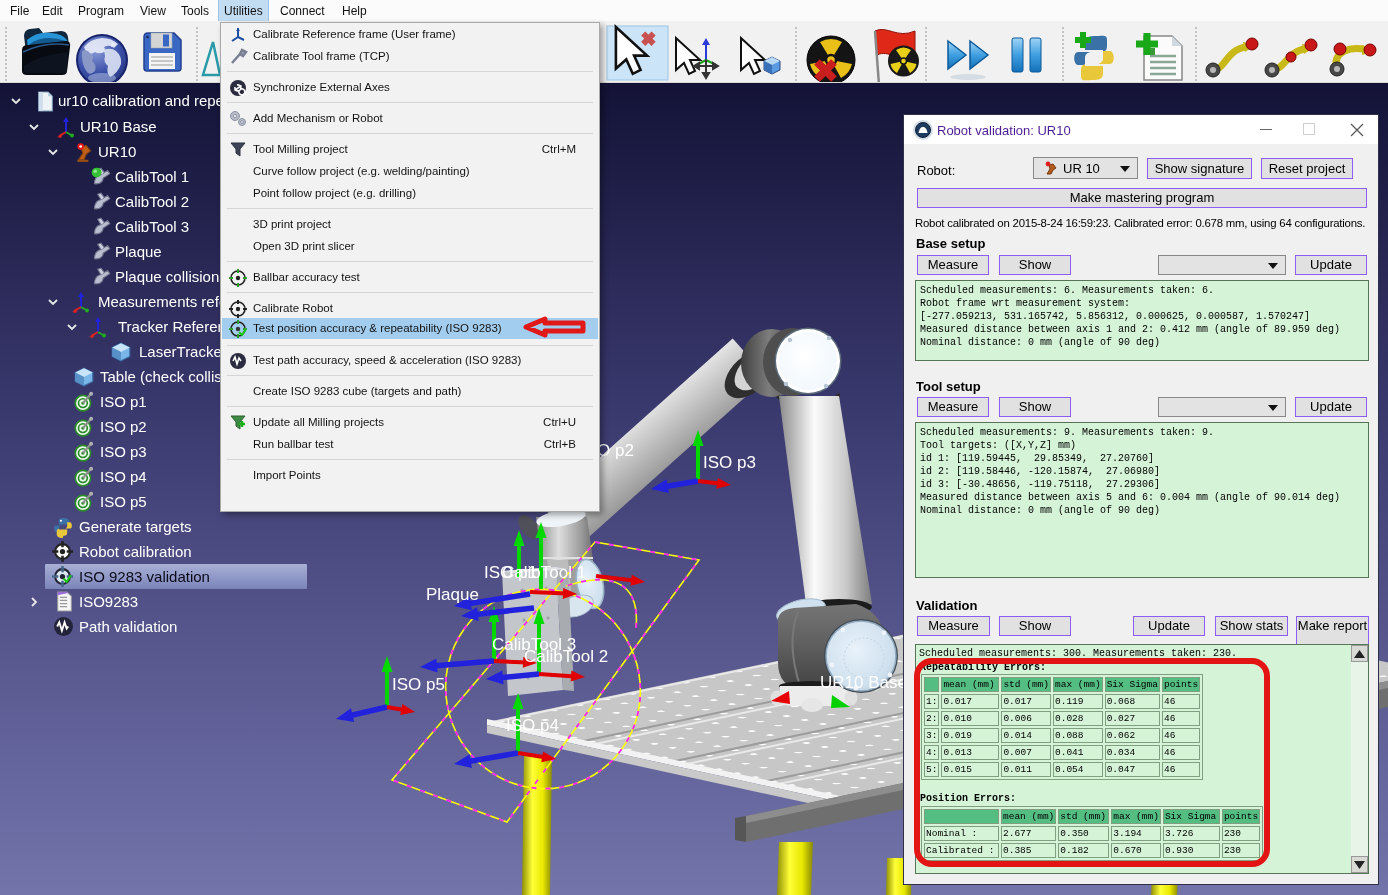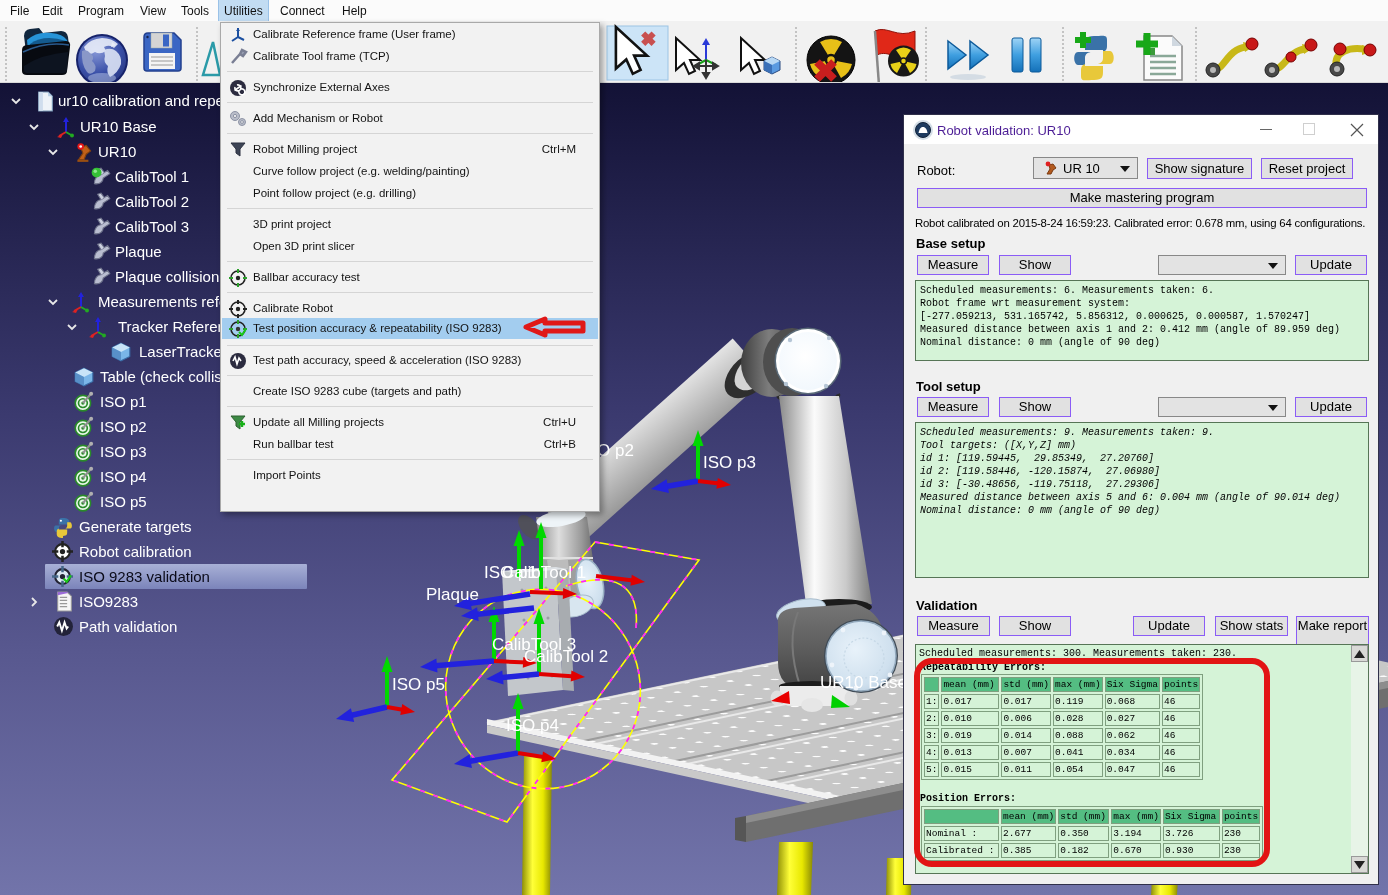--- a/index.html
+++ b/index.html
@@ -653,21 +653,21 @@
     <div class="msep" style="top:48px;"></div>
     <div class="mi" style="top:54px;">
         <span class="lab">Synchronize External Axes</span>
       </div>
     <div class="msep" style="top:79px;"></div>
     <div class="mi" style="top:85px;padding-left:20px;">
         <span class="lab">Add Mechanism or Robot</span>
       </div>
     <div class="msep" style="top:110px;"></div>
     <div class="mi" style="top:116px;">
-        <span class="lab">Robot Milling project</span>
+        <span class="lab">Tool Milling project</span>
         <span class="sc">Ctrl+M</span>
       </div>
     <div class="mi" style="top:138px;">
         <span class="lab">Curve follow project (e.g. welding/painting)</span>
       </div>
     <div class="mi" style="top:160px;">
         <span class="lab">Point follow project (e.g. drilling)</span>
       </div>
     <div class="msep" style="top:185px;"></div>
     <div class="mi" style="top:191px;">
@@ -805,21 +805,21 @@
 Measured distance between axis 1 and 2: 0.412 mm (angle of 89.959 deg)
 Nominal distance: 0 mm (angle of 90 deg)</div>
 
     <div class="seclab" style="left:12px; top:264px;">Tool setup</div>
     <div class="btn" style="left:13px; top:282px; width:72px; height:20px; line-height:18px;">Measure</div>
     <div class="btn" style="left:95px; top:282px; width:72px; height:20px; line-height:18px;">Show</div>
     <div class="combo" style="left:254px; top:282px; width:128px; height:20px;">
         <span class="arr"></span>
       </div>
     <div class="btn" style="left:391px; top:282px; width:72px; height:20px; line-height:18px;">Update</div>
-    <div class="greenbox" style="left:11px; top:307px; width:454px; height:156px;font-style:italic;">Scheduled measurements: 9. Measurements taken: 9.
+    <div class="greenbox" style="left:11px; top:307px; width:454px; height:156px;">Scheduled measurements: 9. Measurements taken: 9.
 Tool targets: ([X,Y,Z] mm)
 id 1: [119.59445,  29.85349,  27.20760]
 id 2: [119.58446, -120.15874,  27.06980]
 id 3: [-30.48656, -119.75118,  27.29306]
 Measured distance between axis 5 and 6: 0.004 mm (angle of 90.014 deg)
 Nominal distance: 0 mm (angle of 90 deg)</div>
 
     <div class="seclab" style="left:12px; top:483px;">Validation</div>
     <div class="btn" style="left:13px; top:501px; width:73px; height:20px; line-height:18px;">Measure</div>
     <div class="btn" style="left:95px; top:501px; width:72px; height:20px; line-height:18px;">Show</div>

